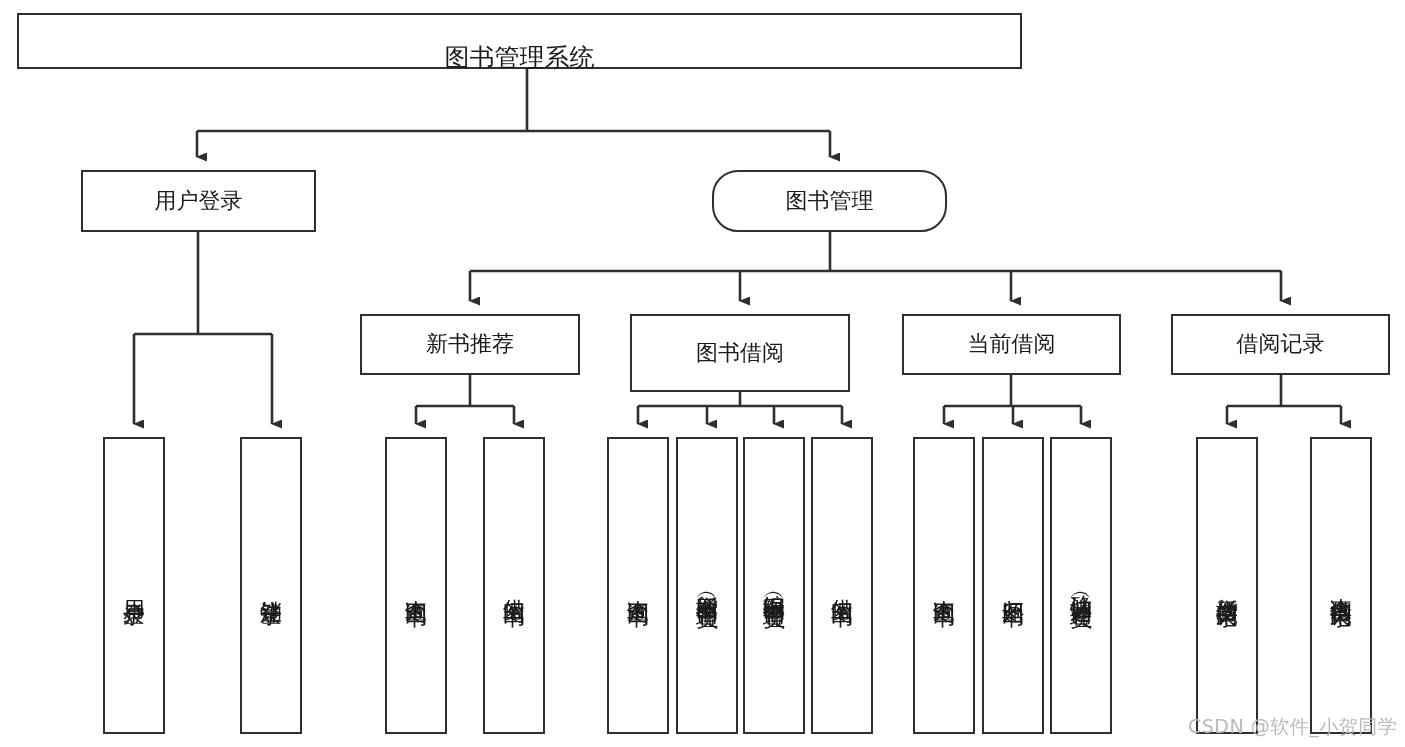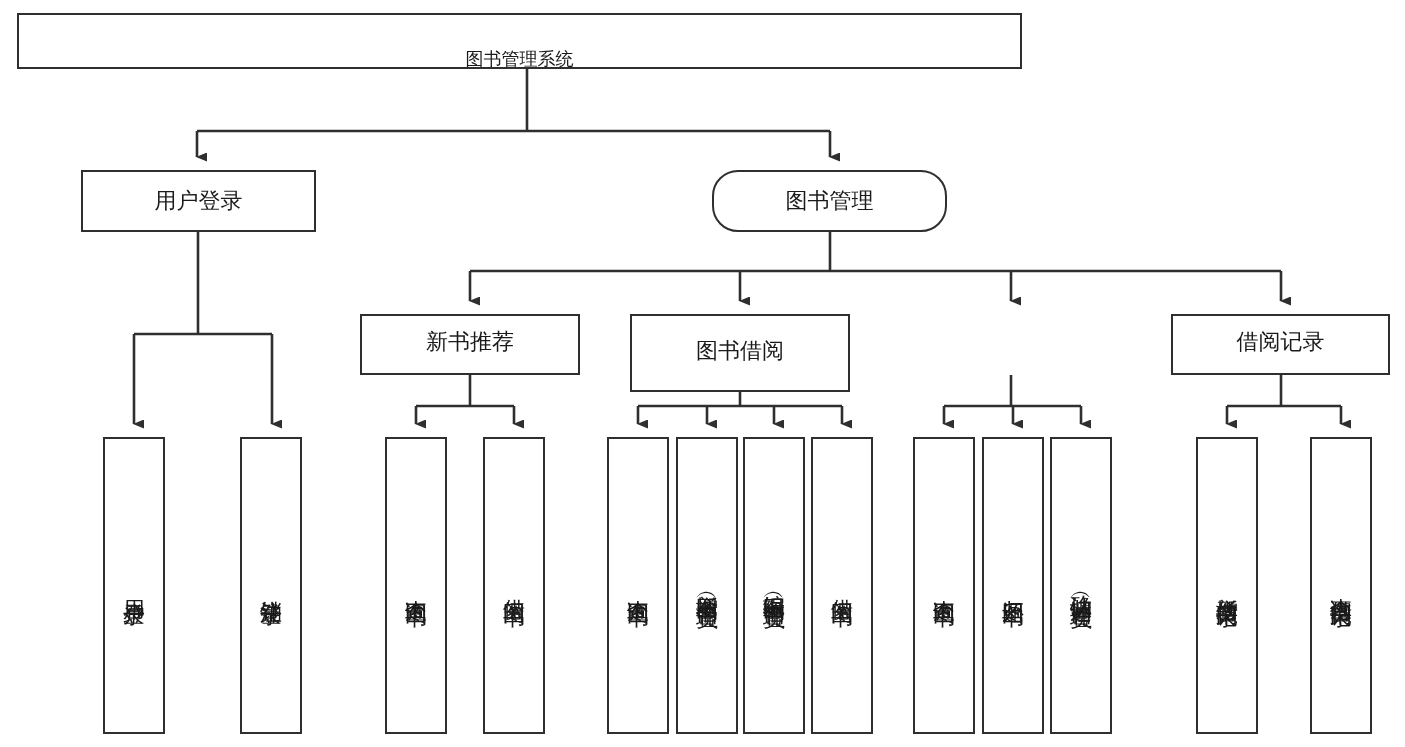--- a/index.html
+++ b/index.html
@@ -34,23 +34,23 @@
     display: flex;
     align-items: center;
     justify-content: center;
     text-align: center;
   }
   .node-label {
     color: #1a1a1a;
     line-height: 1.22;
     white-space: pre;
   }
-  .lvl0 .node-label { font-size: 18px; margin-top: 35px; }
+  .lvl0 .node-label { font-size: 25px; margin-top: 35px; }
   .lvl1 .node-label { font-size: 22px; }
-  .lvl2 .node-label { font-size: 22px; font-family: Liberation Mono, monospace; }
+  .lvl2 .node-label { font-size: 22px; }
   .leaf .node-label {
     font-size: 22px;
     writing-mode: vertical-rl;
     text-orientation: upright;
     letter-spacing: 2px;
     line-height: 1;
   }
   .watermark {
     position: absolute;
     color: #b9b9b9;
@@ -128,20 +128,23 @@
   <div class="node-box lvl1" style="left:712px; top:170px; width:235px; height:62px;border-radius:26px;">
     <span class="node-label">图书管理</span>
   </div>
 
   <div class="node-box lvl2" style="left:360px; top:314px; width:220px; height:61px;">
     <span class="node-label">新书推荐</span>
   </div>
   <div class="node-box lvl2" style="left:630px; top:314px; width:220px; height:78px;">
     <span class="node-label">图书借阅</span>
   </div>
+  <div class="node-box lvl2" style="left:902px; top:314px; width:219px; height:61px;">
+    <span class="node-label">当前借阅</span>
+  </div>
   <div class="node-box lvl2" style="left:1171px; top:314px; width:219px; height:61px;">
     <span class="node-label">借阅记录</span>
   </div>
 
   <div class="node-box leaf" style="left:103px; top:437px; width:62px; height:297px;">
     <span class="node-label">用户登录</span>
   </div>
   <div class="node-box leaf" style="left:240px; top:437px; width:62px; height:297px;">
     <span class="node-label">注销登录</span>
   </div>
@@ -172,14 +175,15 @@
   <div class="node-box leaf" style="left:1050px; top:437px; width:62px; height:297px;">
     <span class="node-label">确认归还（管理员）</span>
   </div>
   <div class="node-box leaf" style="left:1196px; top:437px; width:62px; height:297px;">
     <span class="node-label">新增借阅记录</span>
   </div>
   <div class="node-box leaf" style="left:1310px; top:437px; width:62px; height:297px;">
     <span class="node-label">查询借阅记录</span>
   </div>
 
+  <div class="watermark" style="left:1188px; top:714px;">CSDN @软件_小贺同学</div>
 
 </div>
 
 </body></html>

